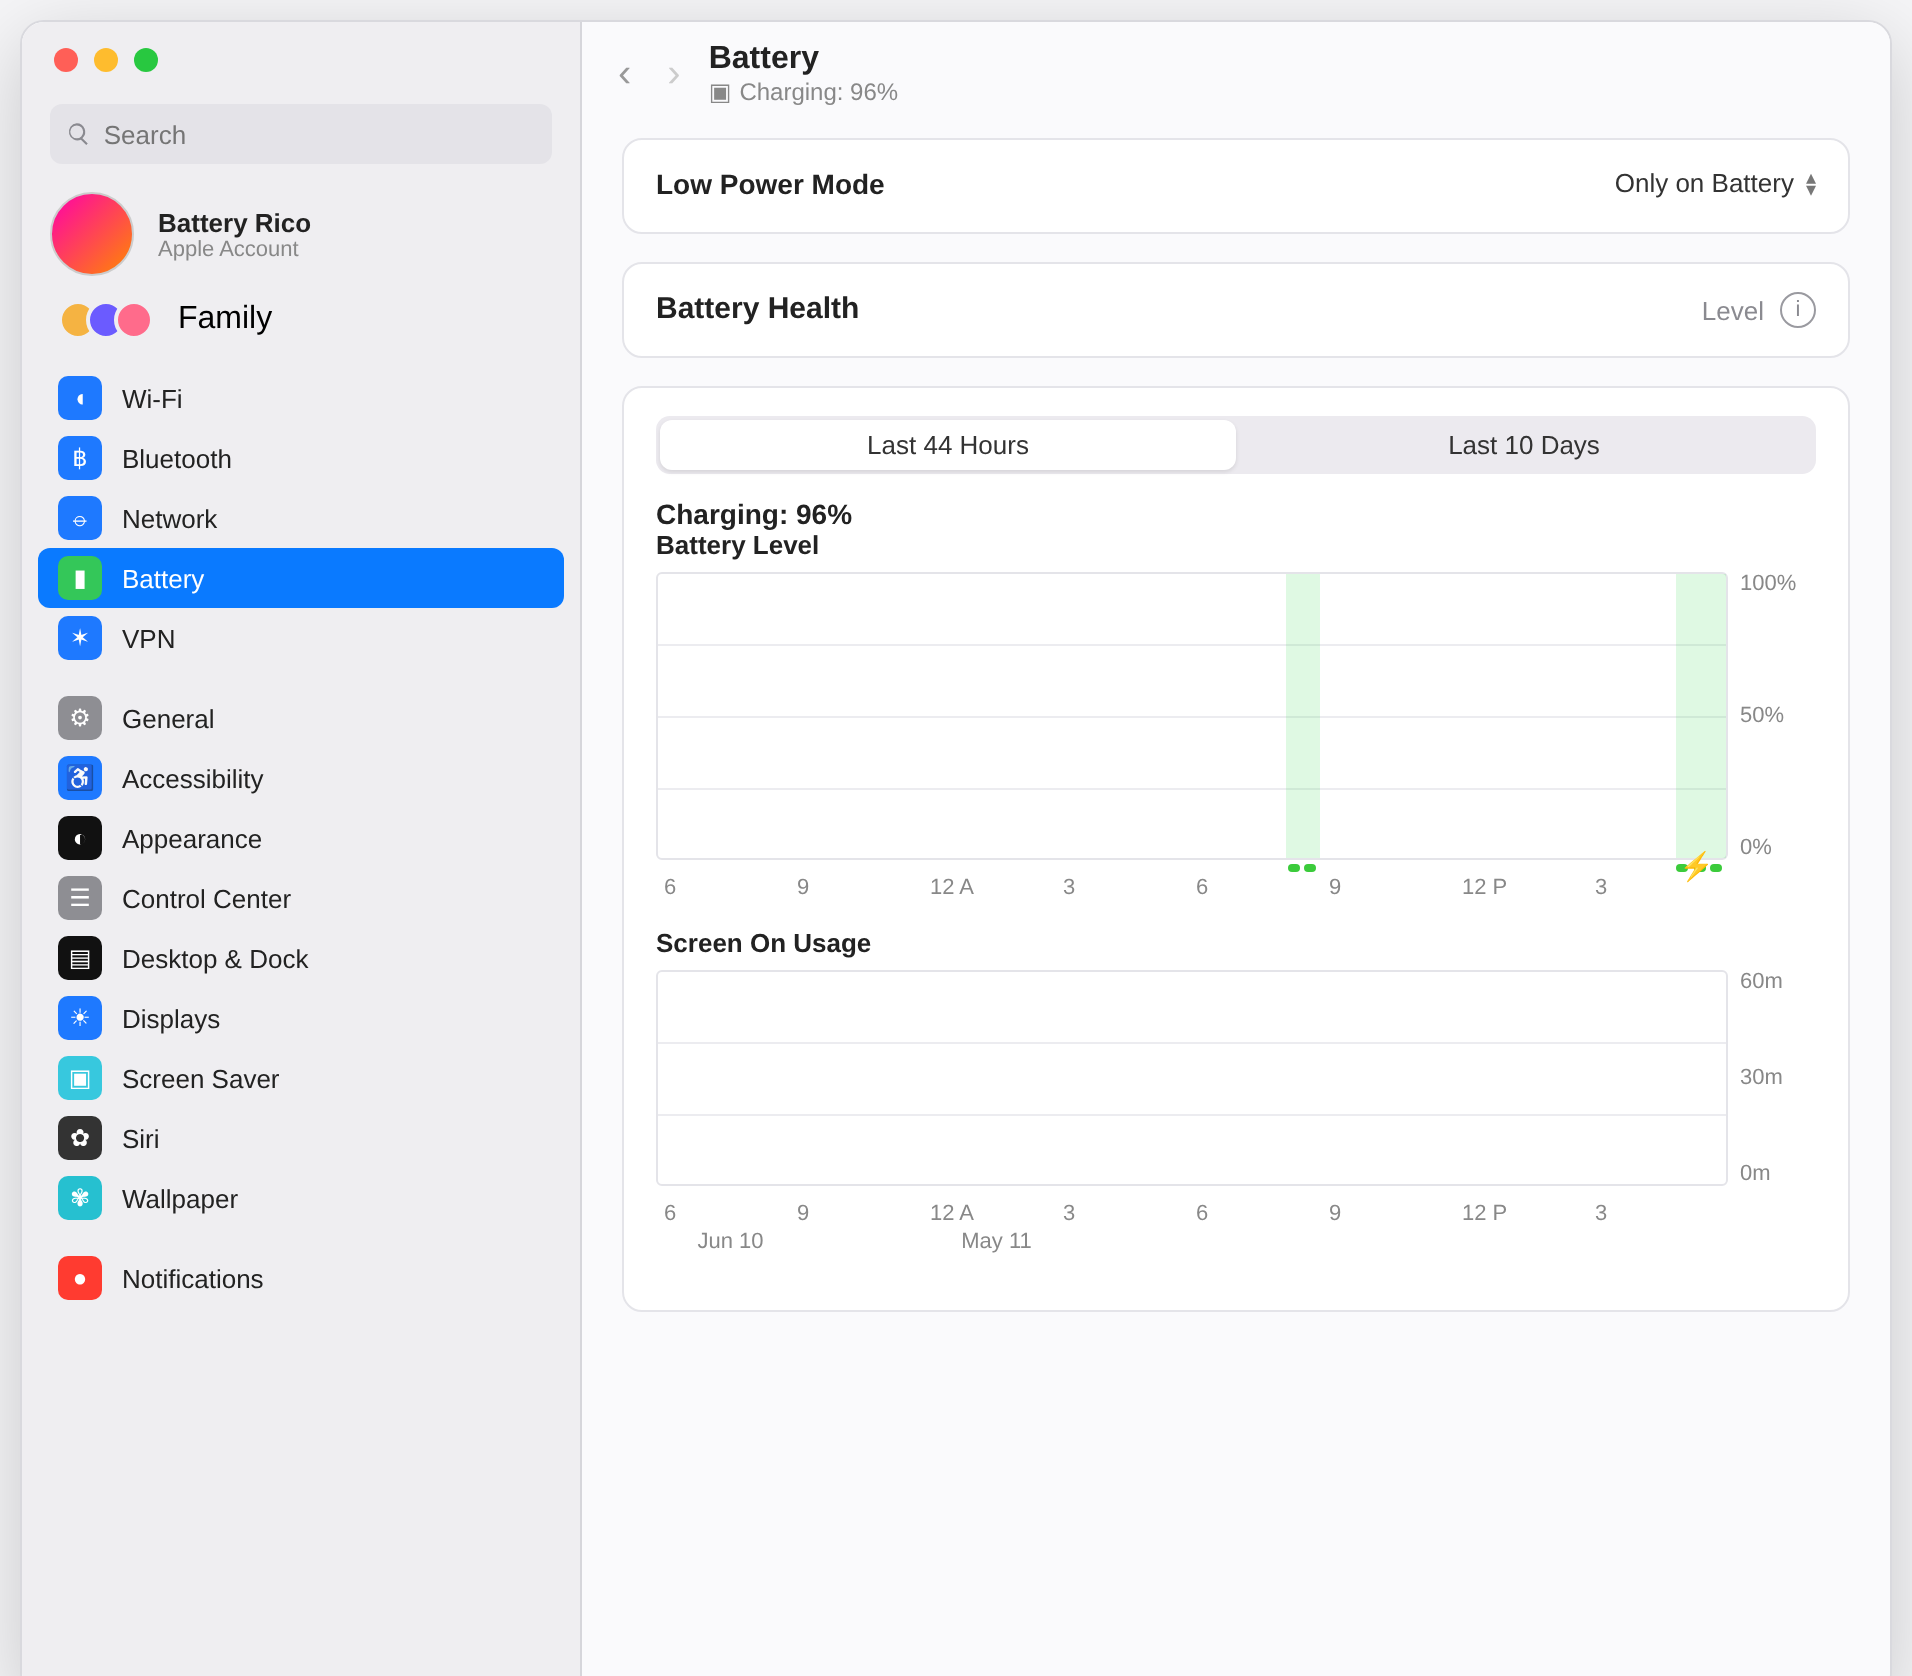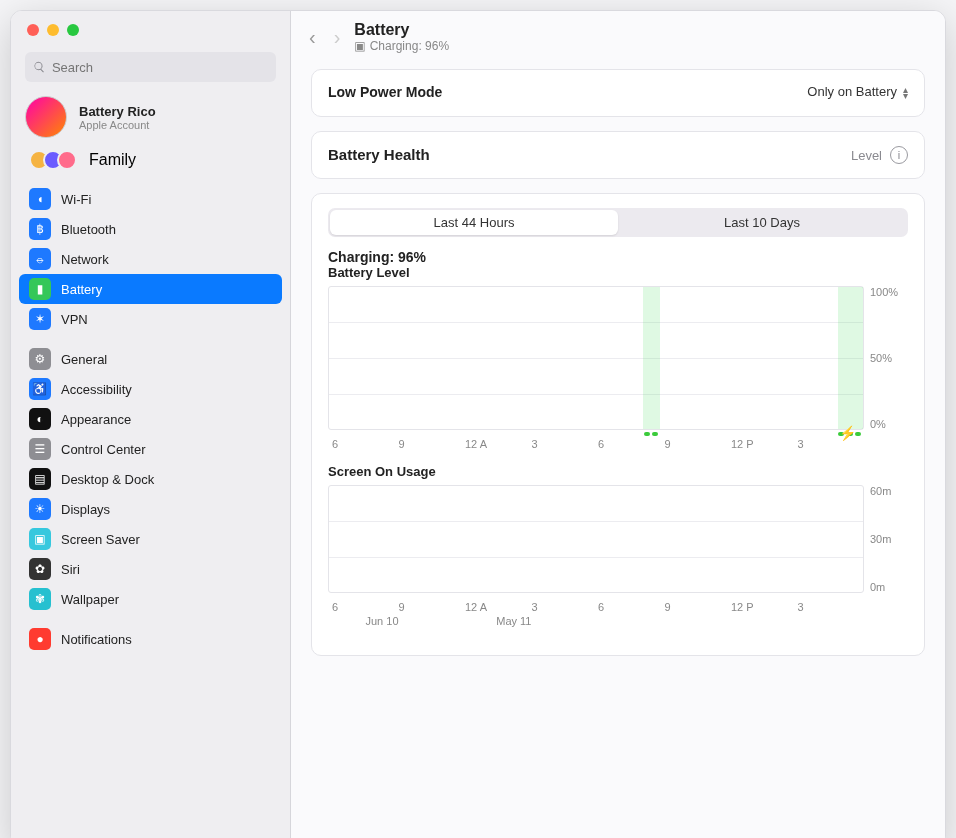--- a/index.html
+++ b/index.html
@@ -171,21 +171,21 @@
   .dash-row .col { flex:1; display:flex; align-items:center; justify-content:center;}
   .dash { width:70%; height:4px; border-radius:2px; background:#3bcb3b;}
   .bolt {
     position:absolute; right:6px; bottom:-12px; color:#3bcb3b; font-size:14px;
   }
   .xlabels {
     display:flex; font-size:11px; color:#888; padding:8px 44px 0 4px;
   }
   .xlabels span{ flex:1; text-align:left;}
   .date-labels { display:flex; font-size:11px; color:#888; padding:2px 44px 0 4px;}
-  .date-labels span{ flex:1; text-align:right;}
+  .date-labels span{ flex:1; text-align:center;}
 </style>
 </head>
 <body>
 
 <div class="window">
 
   <aside class="sidebar">
     <div class="window-controls">
       <div class="dot red"></div>
       <div class="dot yellow"></div>

